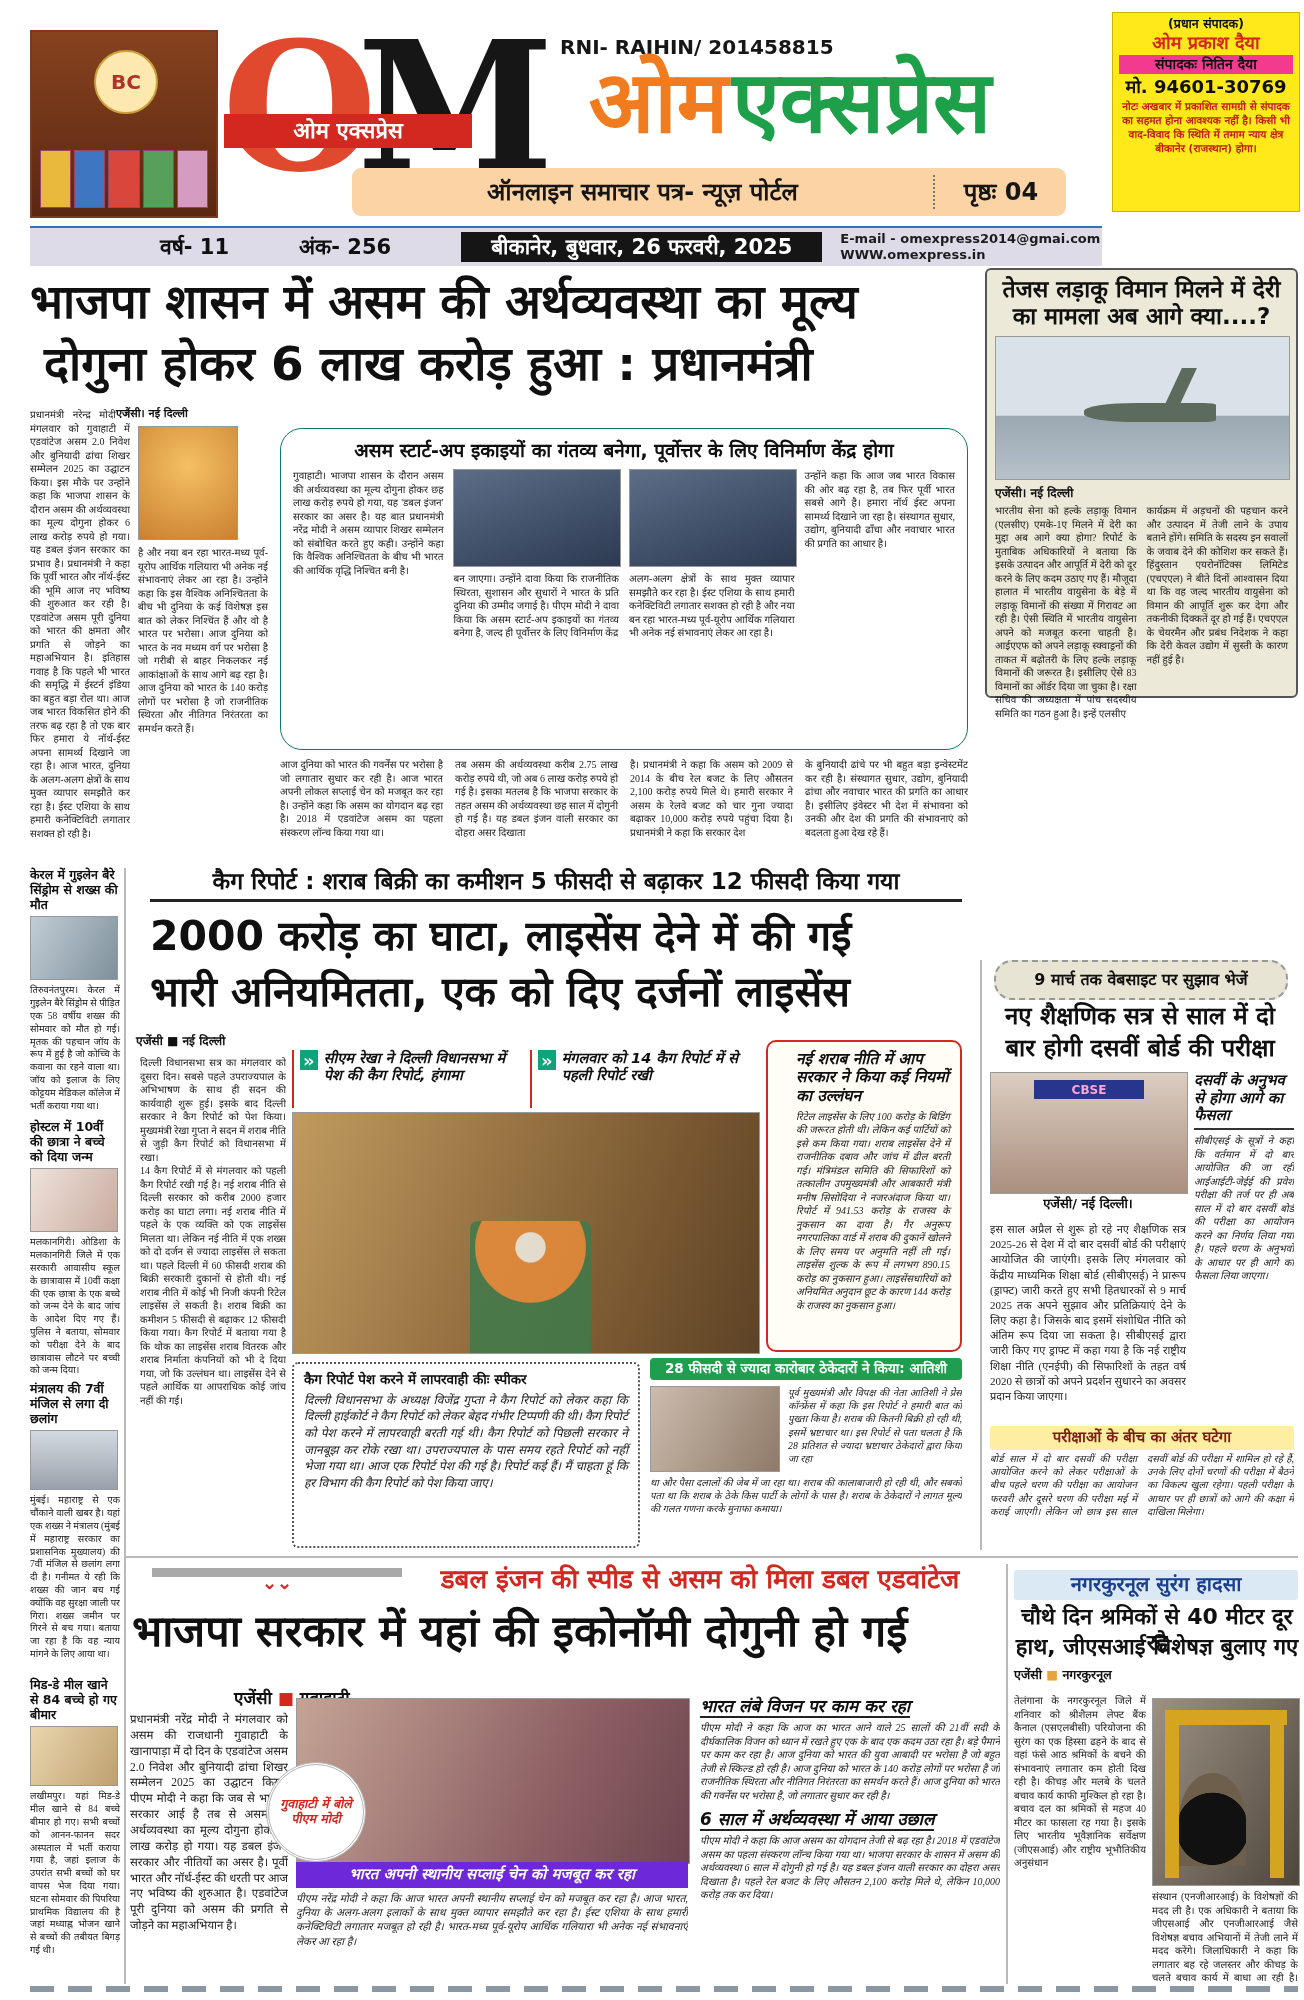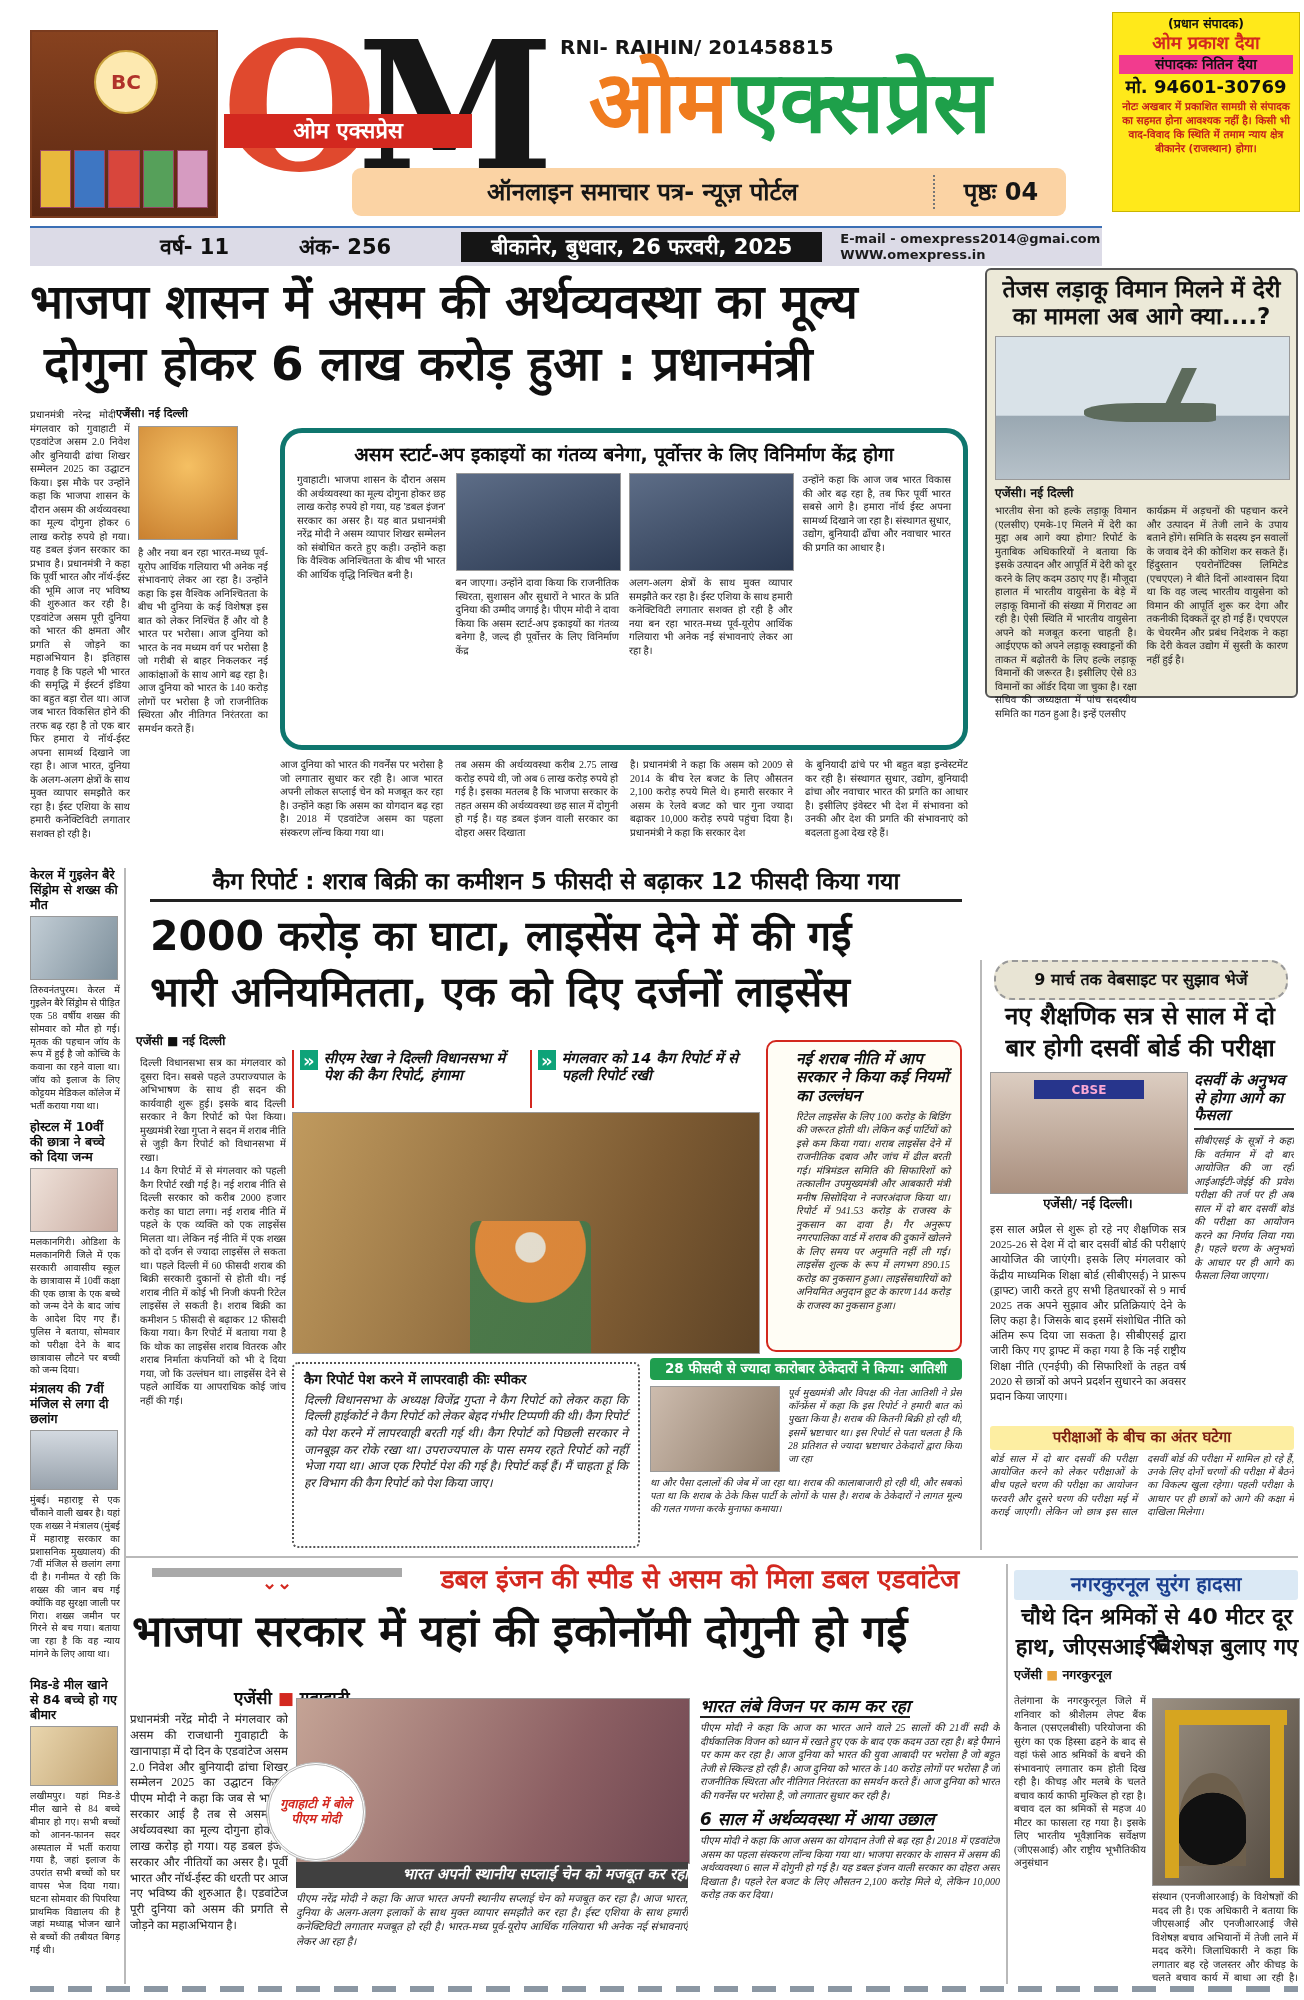--- a/index.html
+++ b/index.html
@@ -22,21 +22,21 @@
   .ph-assembly{background:linear-gradient(110deg,#c09a5e,#7c5a32 70%,#5d4326);}
   .ph-atishi{background:linear-gradient(120deg,#cdbcae,#8d7a68);}
   .ph-cbse{background:linear-gradient(#dccdc1,#a98f7e);}
   .ph-expo{background:linear-gradient(115deg,#c4a395,#8c5f63 65%,#6e4650);}
   .ph-tunnel{background:linear-gradient(120deg,#9c9183,#4f463c);}
   .rule-v{background:#b9b9b9;width:2px;}
   .rule-h{background:#b9b9b9;height:2px;}
   .kicker-under{border-bottom:3px solid #222;padding-bottom:4px;}
   .chev{color:#0ea379;font-weight:bold;font-family:"DejaVu Sans",sans-serif;}
   .dotted-box{border:2px dotted #555;border-radius:6px;padding:8px 10px;}
-  .red-box{border:5px solid #0f766e;border-radius:22px;background:#fff;}
+  .red-box{border:1px solid #0f766e;border-radius:22px;background:#fff;}
   .rule-box{border:2px solid #d3281f;border-radius:10px;background:#fffdf5;padding:8px 10px;}
   .dashes{height:6px;background:repeating-linear-gradient(90deg,#8b97a3 0 24px,transparent 24px 38px);}
 </style>
 </head>
 <body>
 
 <div class="page">
 
   <div class="abs" style="left:0;top:0;width:1304px;height:226px;">
 
@@ -241,21 +241,21 @@
   <div class="abs hl" style="left:234px;top:1688px;font-size:17px;">
     <span>एजेंसी</span> <span style="color:#d3281f;">■</span> <span>गुवाहाटी</span>
   </div>
 
   <div class="abs body-txt" style="left:130px;top:1712px;width:158px;height:272px;overflow:hidden;">प्रधानमंत्री नरेंद्र मोदी ने मंगलवार को असम की राजधानी गुवाहाटी के खानापाड़ा में दो दिन के एडवांटेज असम 2.0 निवेश और बुनियादी ढांचा शिखर सम्मेलन 2025 का उद्घाटन किया। पीएम मोदी ने कहा कि जब से भाजपा सरकार आई है तब से असम की अर्थव्यवस्था का मूल्य दोगुना होकर 6 लाख करोड़ हो गया। यह डबल इंजन सरकार और नीतियों का असर है। पूर्वी भारत और नॉर्थ-ईस्ट की धरती पर आज नए भविष्य की शुरुआत है। एडवांटेज पूरी दुनिया को असम की प्रगति से जोड़ने का महाअभियान है।</div>
 
   <div class="abs ph ph-expo" style="left:296px;top:1698px;width:392px;height:164px;"></div>
   <div class="abs" style="left:266px;top:1762px;width:94px;height:94px;border-radius:50%;background:#fff;border:3px double #b5b5b5;display:flex;align-items:center;justify-content:center;text-align:center;">
     <span class="hl ital" style="font-size:12.5px;color:#d3281f;">गुवाहाटी में बोले पीएम मोदी</span>
   </div>
-  <div class="abs hl ital" style="left:296px;top:1862px;width:392px;background:#404040;color:#fff;text-align:right;font-size:15px;padding:4px 0;">भारत अपनी स्थानीय सप्लाई चेन को मजबूत कर रहा</div>
+  <div class="abs hl ital" style="left:296px;top:1862px;width:392px;background:#6d28d9;color:#fff;text-align:center;font-size:15px;padding:4px 0;">भारत अपनी स्थानीय सप्लाई चेन को मजबूत कर रहा</div>
   <div class="abs body-sm ital" style="left:296px;top:1892px;width:392px;height:92px;overflow:hidden;font-size:10.5px;">पीएम नरेंद्र मोदी ने कहा कि आज भारत अपनी स्थानीय सप्लाई चेन को मजबूत कर रहा है। आज भारत, दुनिया के अलग-अलग इलाकों के साथ मुक्त व्यापार समझौते कर रहा है। ईस्ट एशिया के साथ हमारी कनेक्टिविटी लगातार मजबूत हो रही है। भारत-मध्य पूर्व-यूरोप आर्थिक गलियारा भी अनेक नई संभावनाएं लेकर आ रहा है।</div>
 
   <div class="abs" style="left:700px;top:1696px;width:300px;height:290px;overflow:hidden;">
     <div class="hl ital" style="font-size:17px;border-bottom:2px solid #222;display:inline-block;">भारत लंबे विजन पर काम कर रहा</div>
     <div class="body-sm ital" style="font-size:10px;margin-top:3px;">पीएम मोदी ने कहा कि आज का भारत आने वाले 25 सालों की 21वीं सदी के दीर्घकालिक विजन को ध्यान में रखते हुए एक के बाद एक कदम उठा रहा है। बड़े पैमाने पर काम कर रहा है। आज दुनिया को भारत की युवा आबादी पर भरोसा है जो बहुत तेजी से स्किल्ड हो रही है। आज दुनिया को भारत के 140 करोड़ लोगों पर भरोसा है जो राजनीतिक स्थिरता और नीतिगत निरंतरता का समर्थन करते हैं। आज दुनिया को भारत की गवर्नेंस पर भरोसा है, जो लगातार सुधार कर रही है।</div>
     <div class="hl ital" style="font-size:17px;border-bottom:2px solid #222;display:inline-block;margin-top:7px;">6 साल में अर्थव्यवस्था में आया उछाल</div>
     <div class="body-sm ital" style="font-size:10px;margin-top:3px;">पीएम मोदी ने कहा कि आज असम का योगदान तेजी से बढ़ रहा है। 2018 में एडवांटेज असम का पहला संस्करण लॉन्च किया गया था। भाजपा सरकार के शासन में असम की अर्थव्यवस्था 6 साल में दोगुनी हो गई है। यह डबल इंजन वाली सरकार का दोहरा असर दिखाता है। पहले रेल बजट के लिए औसतन 2,100 करोड़ मिले थे, लेकिन 10,000 करोड़ तक कर दिया।</div>
   </div>
 
   <div class="abs rule-v" style="left:1006px;top:1564px;height:420px;"></div>

